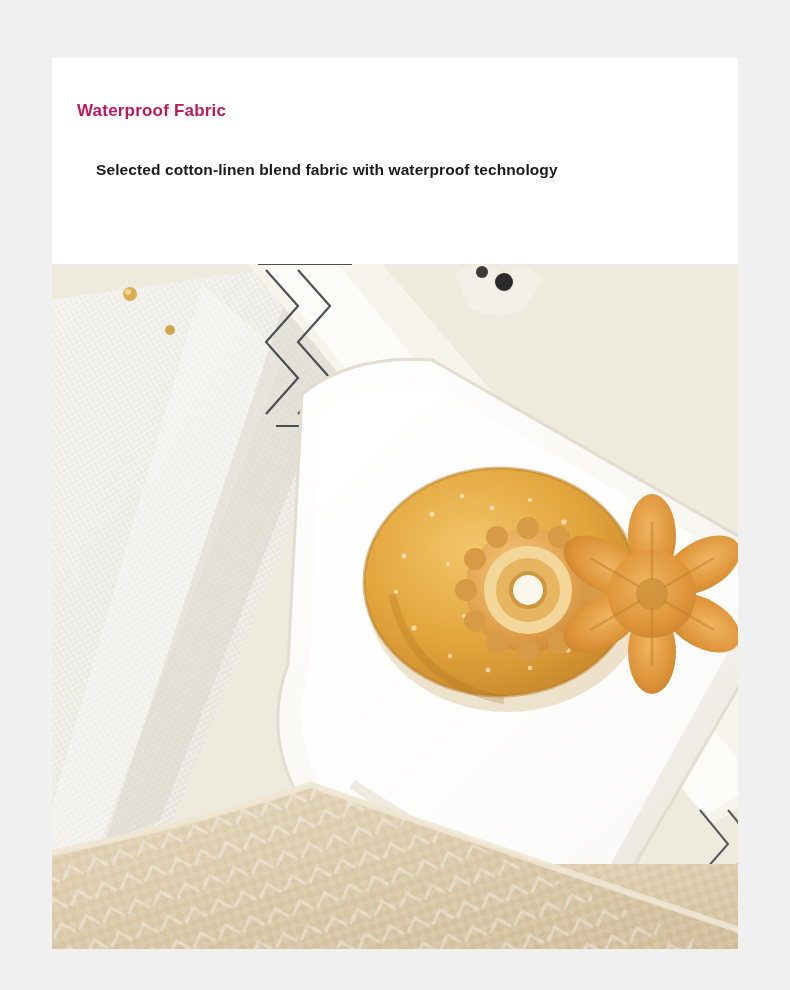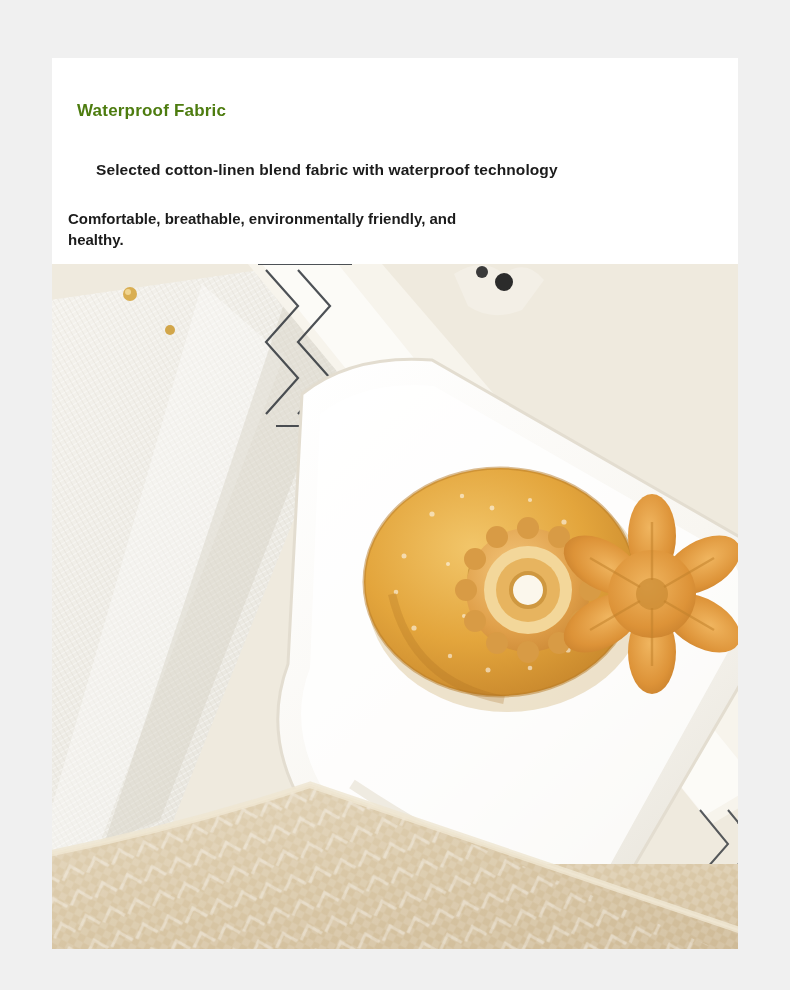--- a/index.html
+++ b/index.html
@@ -37,21 +37,21 @@
     padding: 0;
     background: #ffffff;
   }
 
   .heading {
     position: absolute;
     left: 25px;
     top: 43px;
     font-size: 17px;
     font-weight: bold;
-    color: #4d7c0f;
+    color: #be185d;
     letter-spacing: 0.2px;
   }
 
   .subhead {
     position: absolute;
     left: 16px;
     top: 103px;
     font-size: 15.5px;
     font-weight: bold;
     color: #1b1b1b;
@@ -90,21 +90,20 @@
 </head>
 <body>
 
 <div class="page">
 
   <div class="card">
 
     <div class="text-block">
       <div class="heading">Waterproof Fabric</div>
       <div class="subhead">Selected cotton-linen blend fabric with waterproof technology</div>
-      <div class="body-copy">Comfortable, breathable, environmentally friendly, and healthy.</div>
     </div>
 
     <div class="photo">
       <svg class="photo-svg" viewBox="0 0 686 685" preserveAspectRatio="xMidYMid slice">
         <defs>
           <linearGradient id="matGrad" x1="0" y1="0" x2="0.6" y2="1">
             <stop offset="0%" stop-color="#e3d5ba"></stop>
             <stop offset="45%" stop-color="#d9c7a6"></stop>
             <stop offset="100%" stop-color="#cdb894"></stop>
           </linearGradient>

